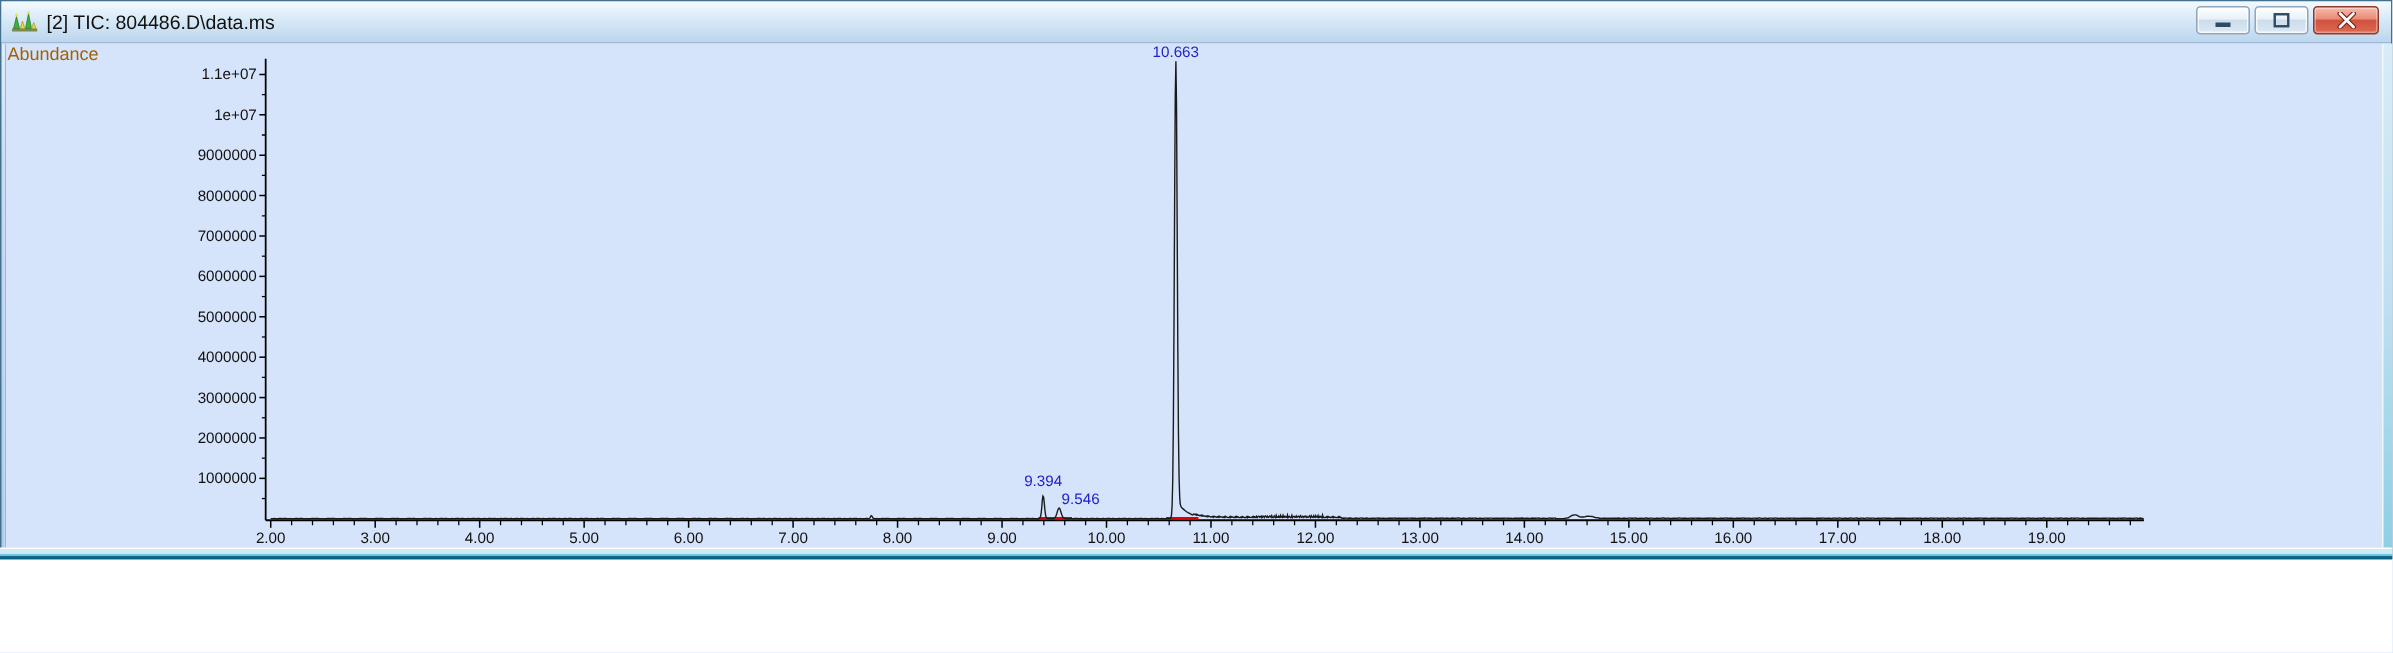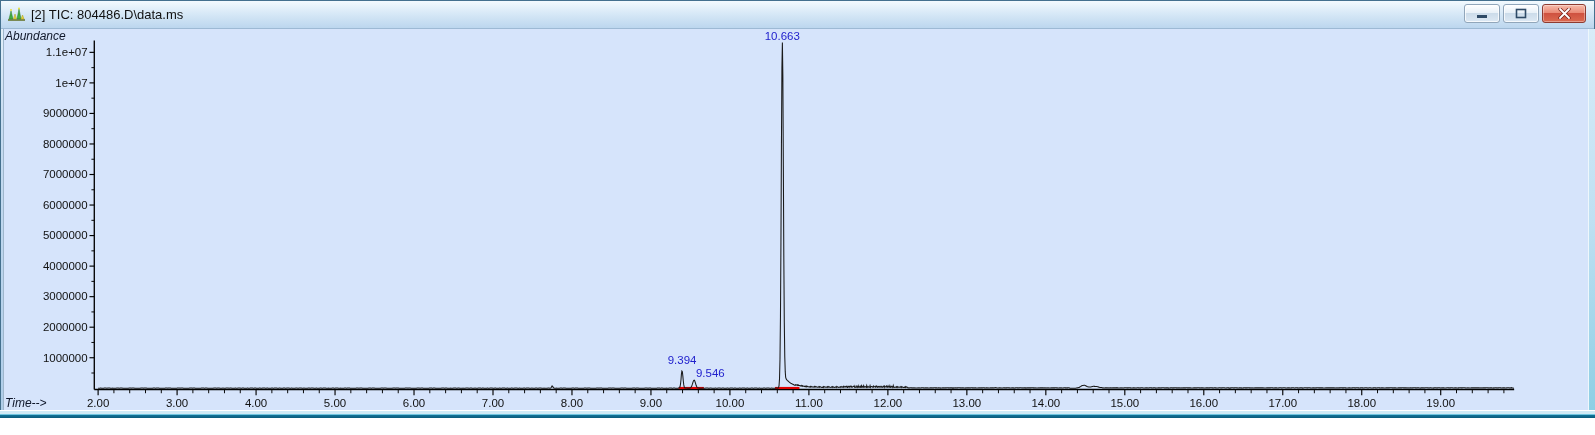--- a/index.html
+++ b/index.html
@@ -1,18 +1,18 @@
 <!DOCTYPE html>
 <html><head>
 <meta charset="utf-8">
 <style>
   html,body{margin:0;padding:0;background:#fff;overflow:hidden;}
   *{box-sizing:border-box;font-family:"Liberation Sans",sans-serif;}
   .window{
-    position:relative;width:1595px;height:418px;
+    position:relative;width:1595px;height:373px;
     background:linear-gradient(180deg,#eaf5fd 0%,#c6dcf1 30%,#aecde9 100%);
     box-shadow:inset 0 0 0 1px #44708e;
   }
   .titlebar{
     position:absolute;top:1px;left:1px;right:1px;height:28px;
     display:flex;align-items:center;
     background:linear-gradient(180deg,#f3fafe 0%,#d8e9f7 45%,#bcd6ee 100%);
     border-bottom:1px solid #9db9d4;
   }
   .app-icon{width:17px;height:16px;margin-left:7px;flex:0 0 auto;}
@@ -30,21 +30,21 @@
     background:linear-gradient(180deg,#f7bcab 0%,#ea8a76 45%,#cf5240 50%,#dc6a50 100%);
     box-shadow:inset 0 0 0 1px rgba(255,255,255,.35);
   }
   .client{
     position:absolute;left:3px;right:7px;top:29px;bottom:8px;
     background:#d6e4fb;
     box-shadow:inset 1px 0 0 #9fb6cc;
   }
   .client svg{display:block;width:100%;height:100%;}
   .axis-corner-label{
-    position:absolute;font-size:12px;color:#0f172a;line-height:12px;z-index:3;font-style:italic;
+    position:absolute;font-size:12px;color:#a16207;line-height:12px;z-index:3;
   }
   #ylabel{left:2px;top:1px;}
   #xlabel{left:2px;top:368px;}
   .bottom-accent{
     position:absolute;left:0;right:0;bottom:0;height:8px;
     background:linear-gradient(180deg,#ffffff 0%,#ffffff 12%,#cfeaf5 12%,#cfeaf5 55%,#6fc4de 55%,#6fc4de 68%,#0f7094 68%,#0a5a7a 100%);
   }
   .side-accent{
     position:absolute;top:29px;bottom:8px;right:0;width:7px;
     background:linear-gradient(180deg,#d8ecf8 0%,#bfe0f2 50%,#8ecfe4 100%);

